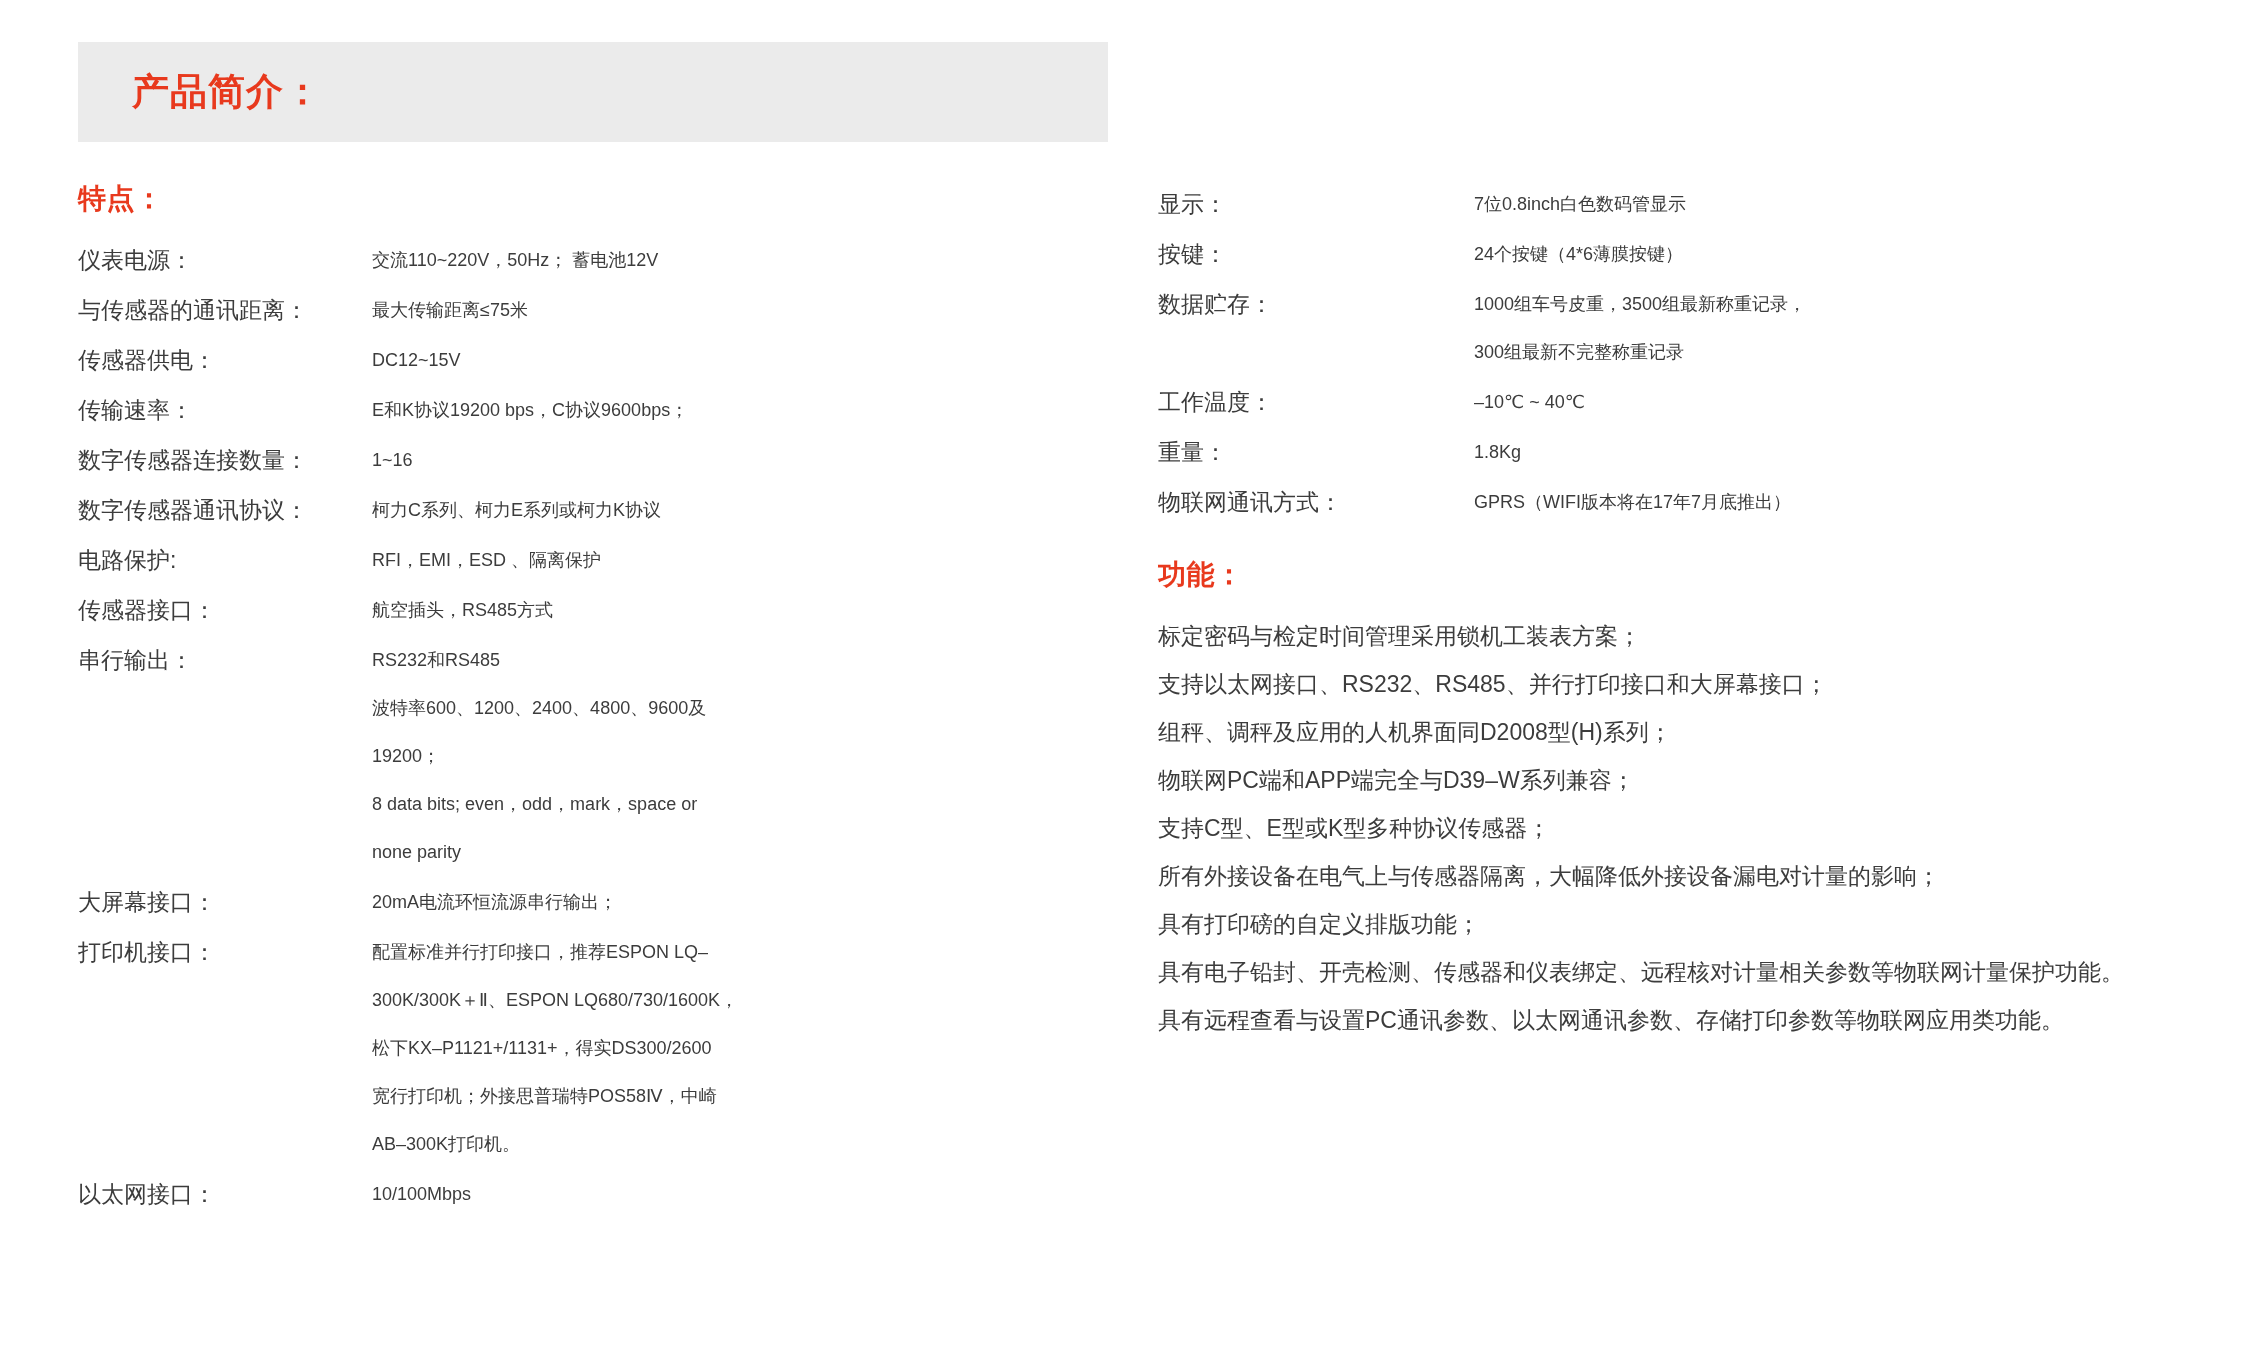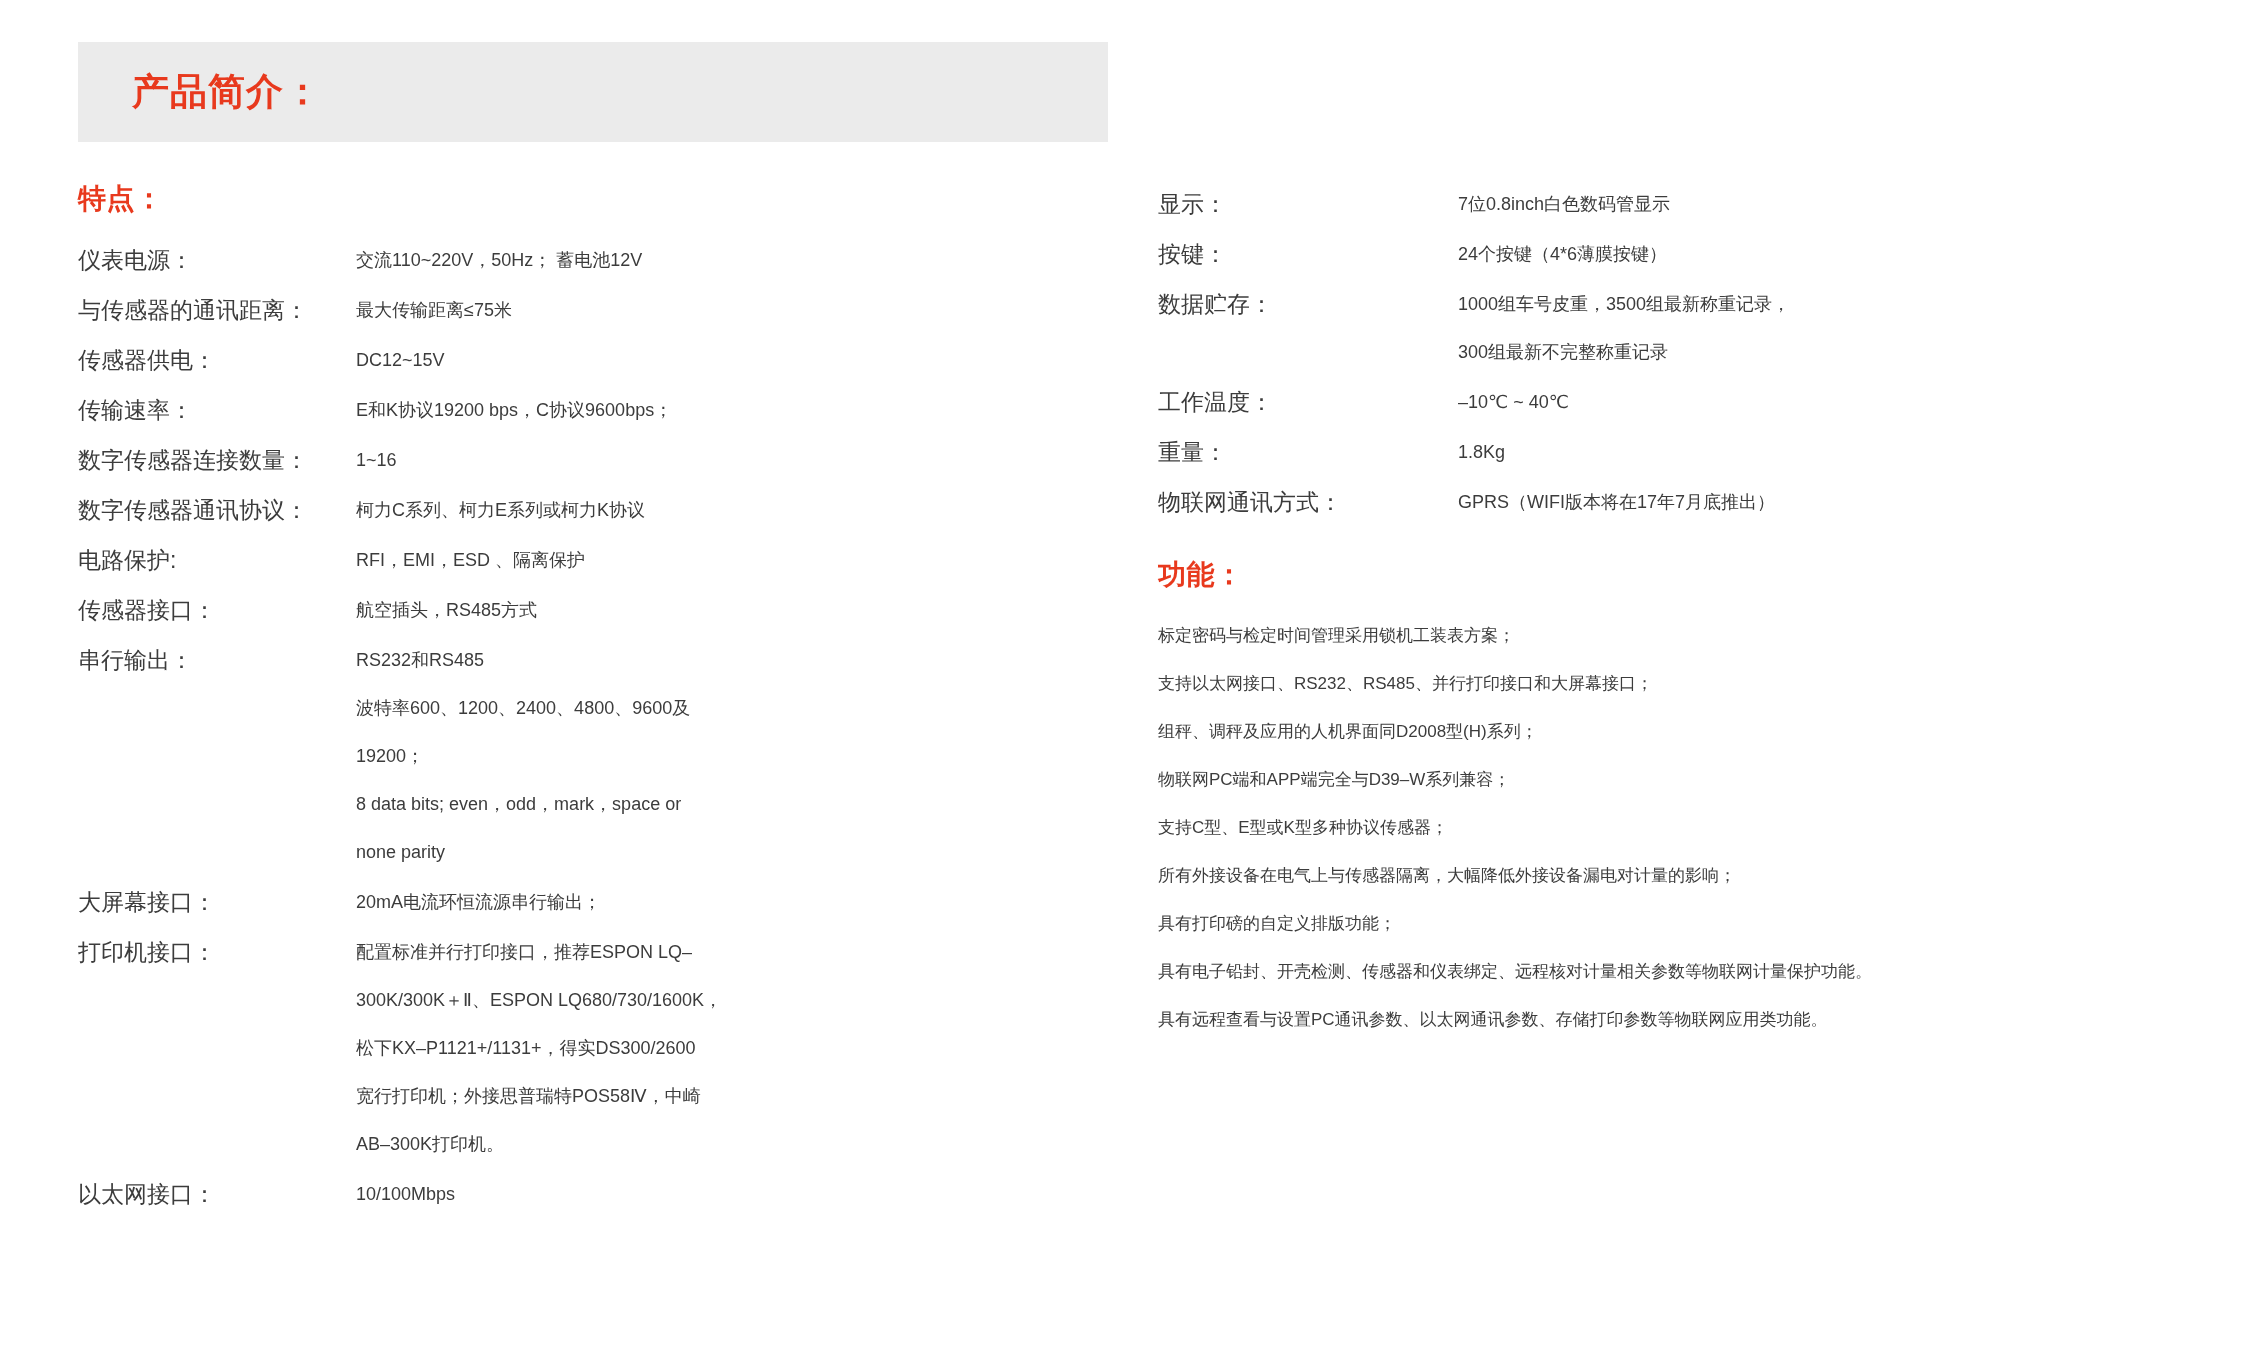--- a/index.html
+++ b/index.html
@@ -60,20 +60,21 @@
     font-weight: bold;
     margin: 0 0 18px 0;
     letter-spacing: 0.5px;
   }
 
   
   .spec-row {
     display: flex;
     align-items: flex-start;
     margin-bottom: 2px;
+    gap: 16px;
   }
   .spec-label {
     font-size: 23px;
     line-height: 48px;
     color: #3c3c3c;
     flex: 0 0 auto;
     white-space: nowrap;
   }
   .col-left .spec-label { width: 278px; }
   .col-right .spec-label { width: 300px; }
@@ -87,21 +88,21 @@
   .spec-value .vline {
     display: block;
     white-space: nowrap;
   }
 
   
   .func-block {
     margin-top: 30px;
   }
   .func-line {
-    font-size: 17px;
+    font-size: 23px;
     line-height: 48px;
     color: #3c3c3c;
   }
   .func-line.wrap {
     white-space: normal;
   }
 </style>
 </head>
 <body>
 

